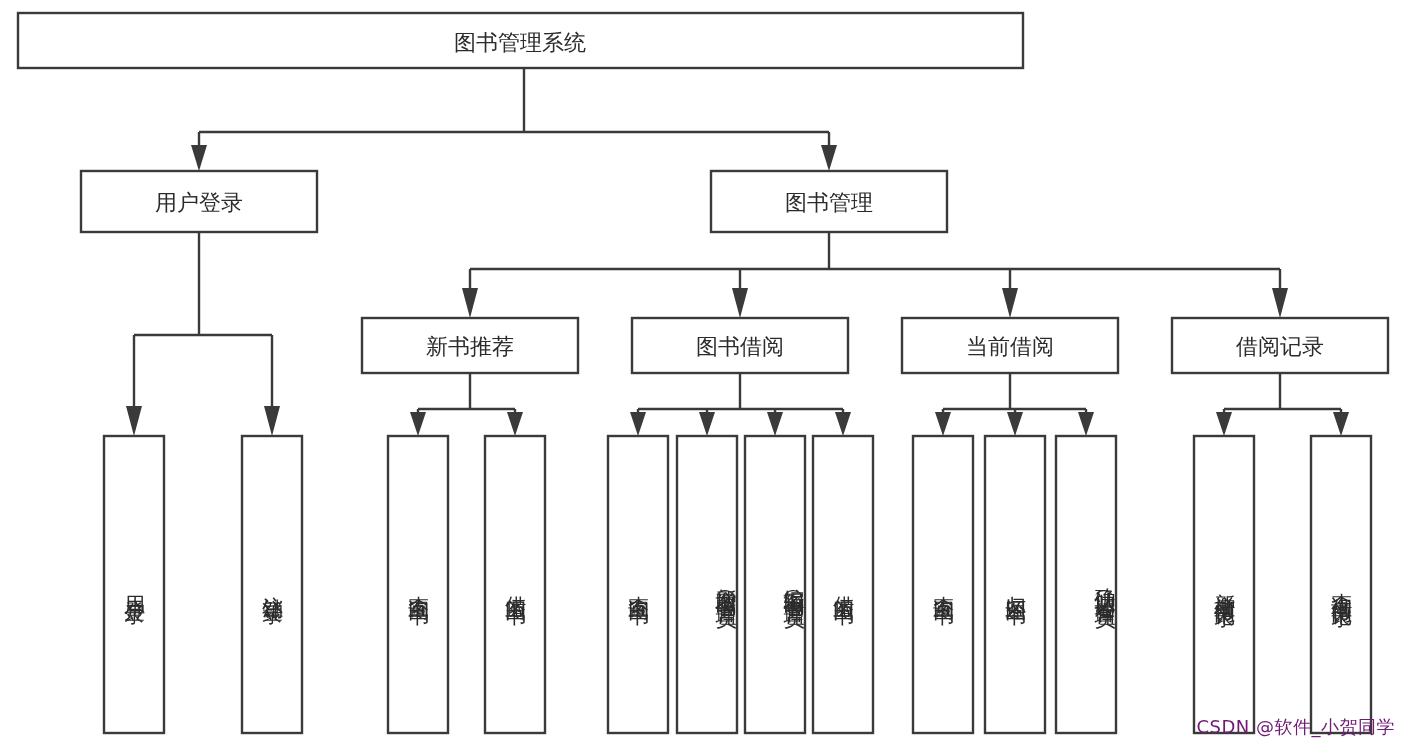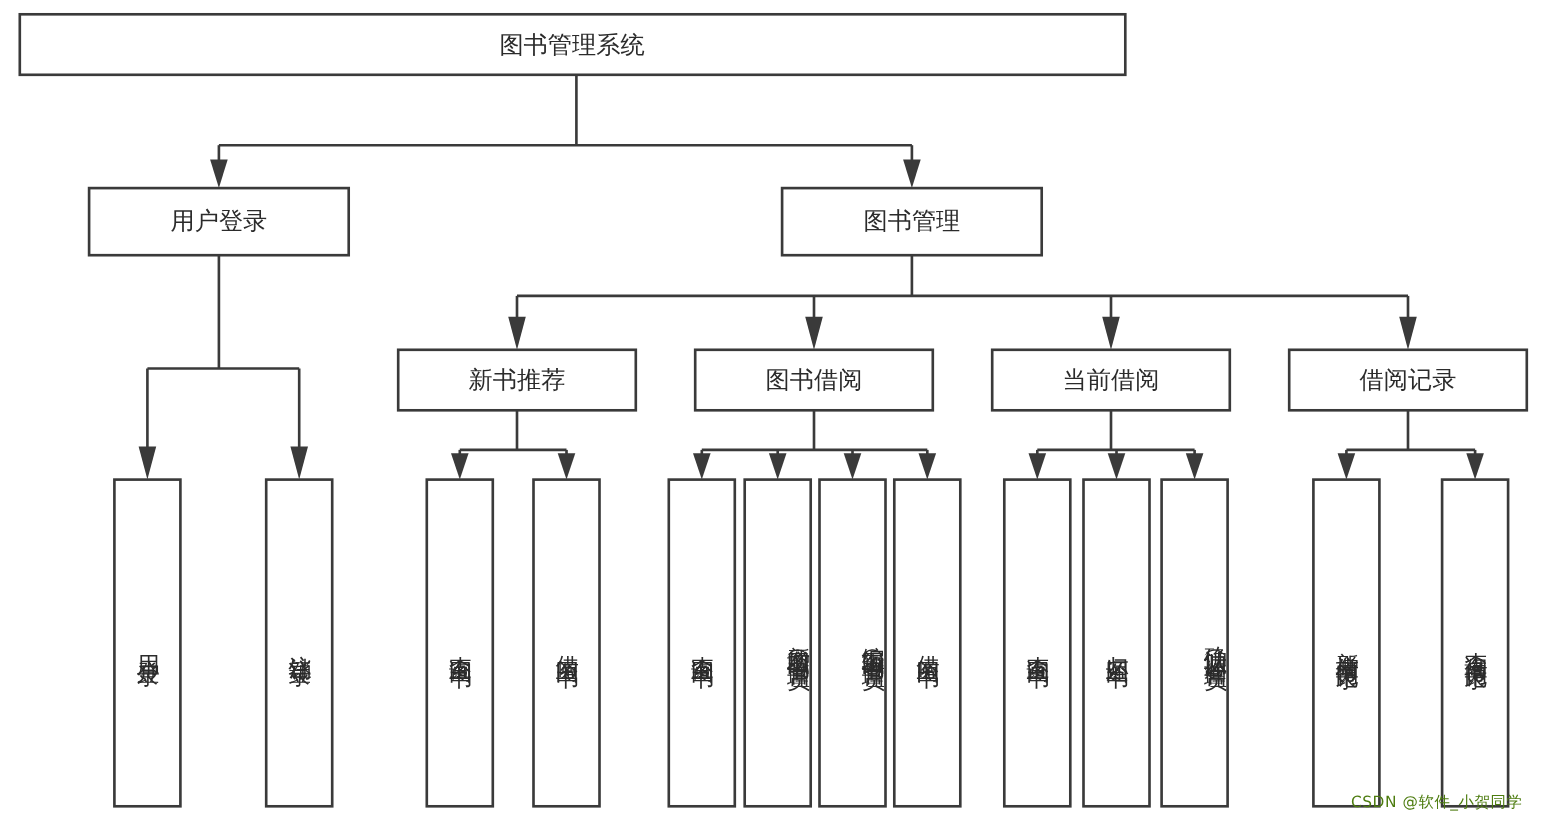--- a/index.html
+++ b/index.html
@@ -58,25 +58,25 @@
     font-size: 21px;
     line-height: 1.12;
     letter-spacing: 3px;
     color: #2b2b2b;
     white-space: nowrap;
     text-align: center;
     pointer-events: none;
   }
   #watermark {
     position: absolute;
-    right: 21px;
+    right: 10px;
     bottom: 8px;
     font-family: "DejaVu Sans", "Liberation Sans", sans-serif;
-    font-size: 14px;
-    color: #4d7c0f;
+    font-size: 18px;
+    color: #701a75;
     white-space: nowrap;
     letter-spacing: 0.5px;
   }
 </style>
 </head>
 <body>
 
 <div id="diagram-root">
 
   <svg id="diagram-svg" viewBox="0 0 1405 747">

